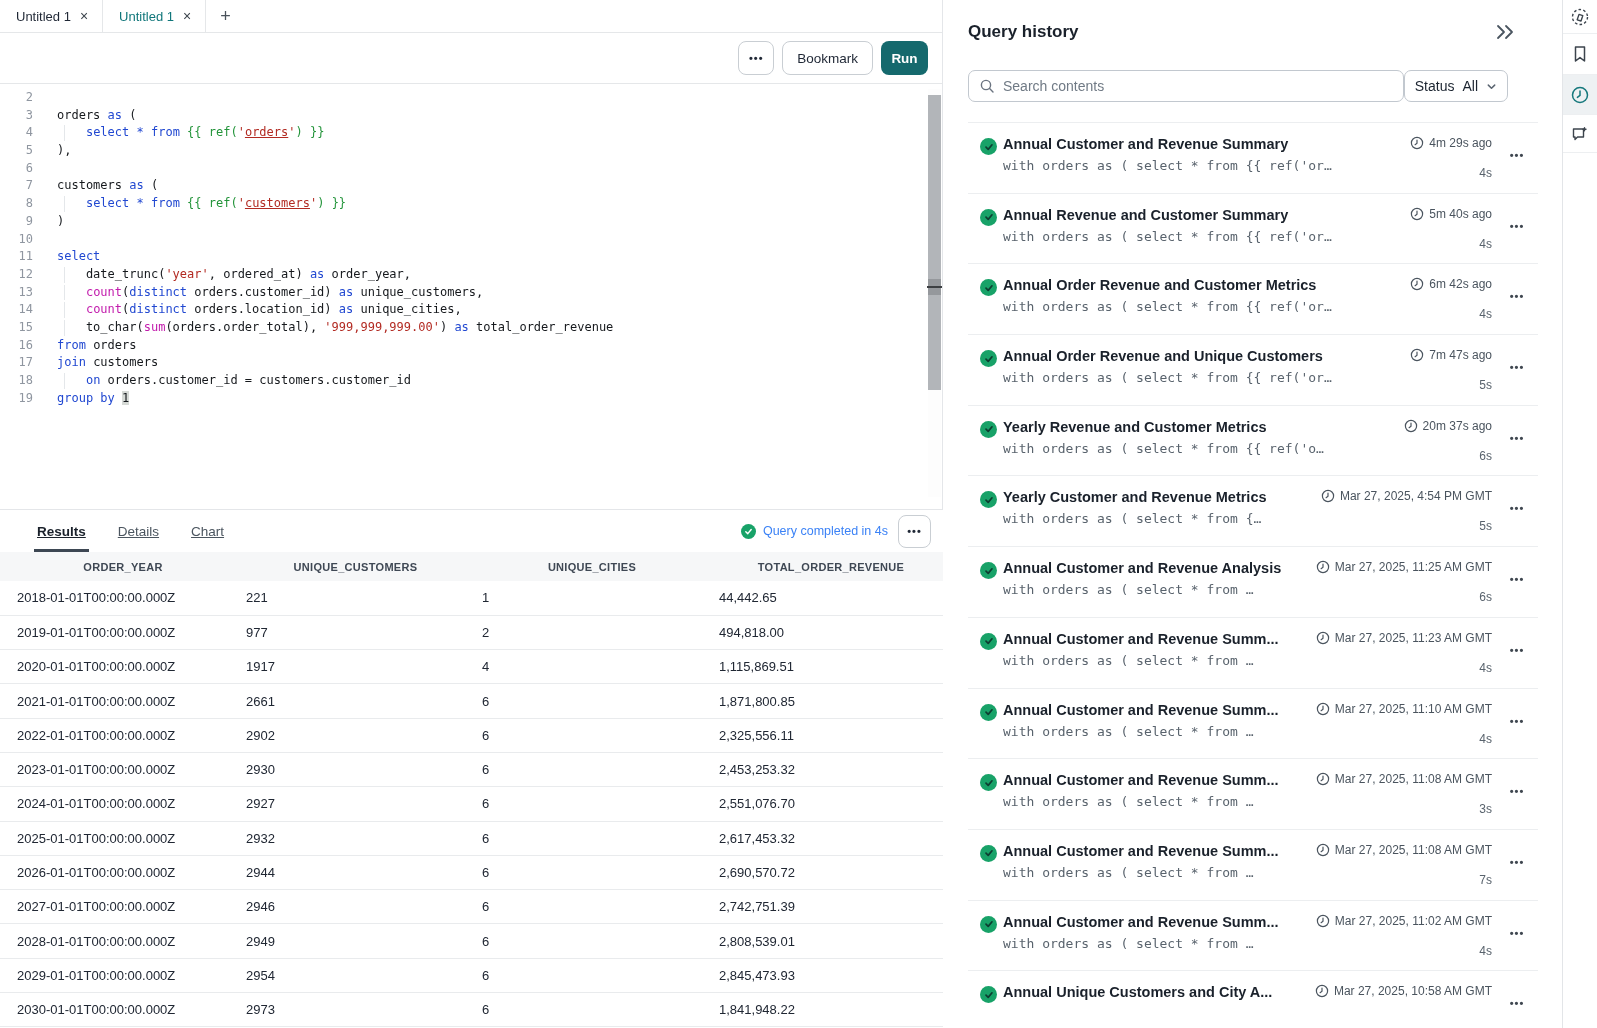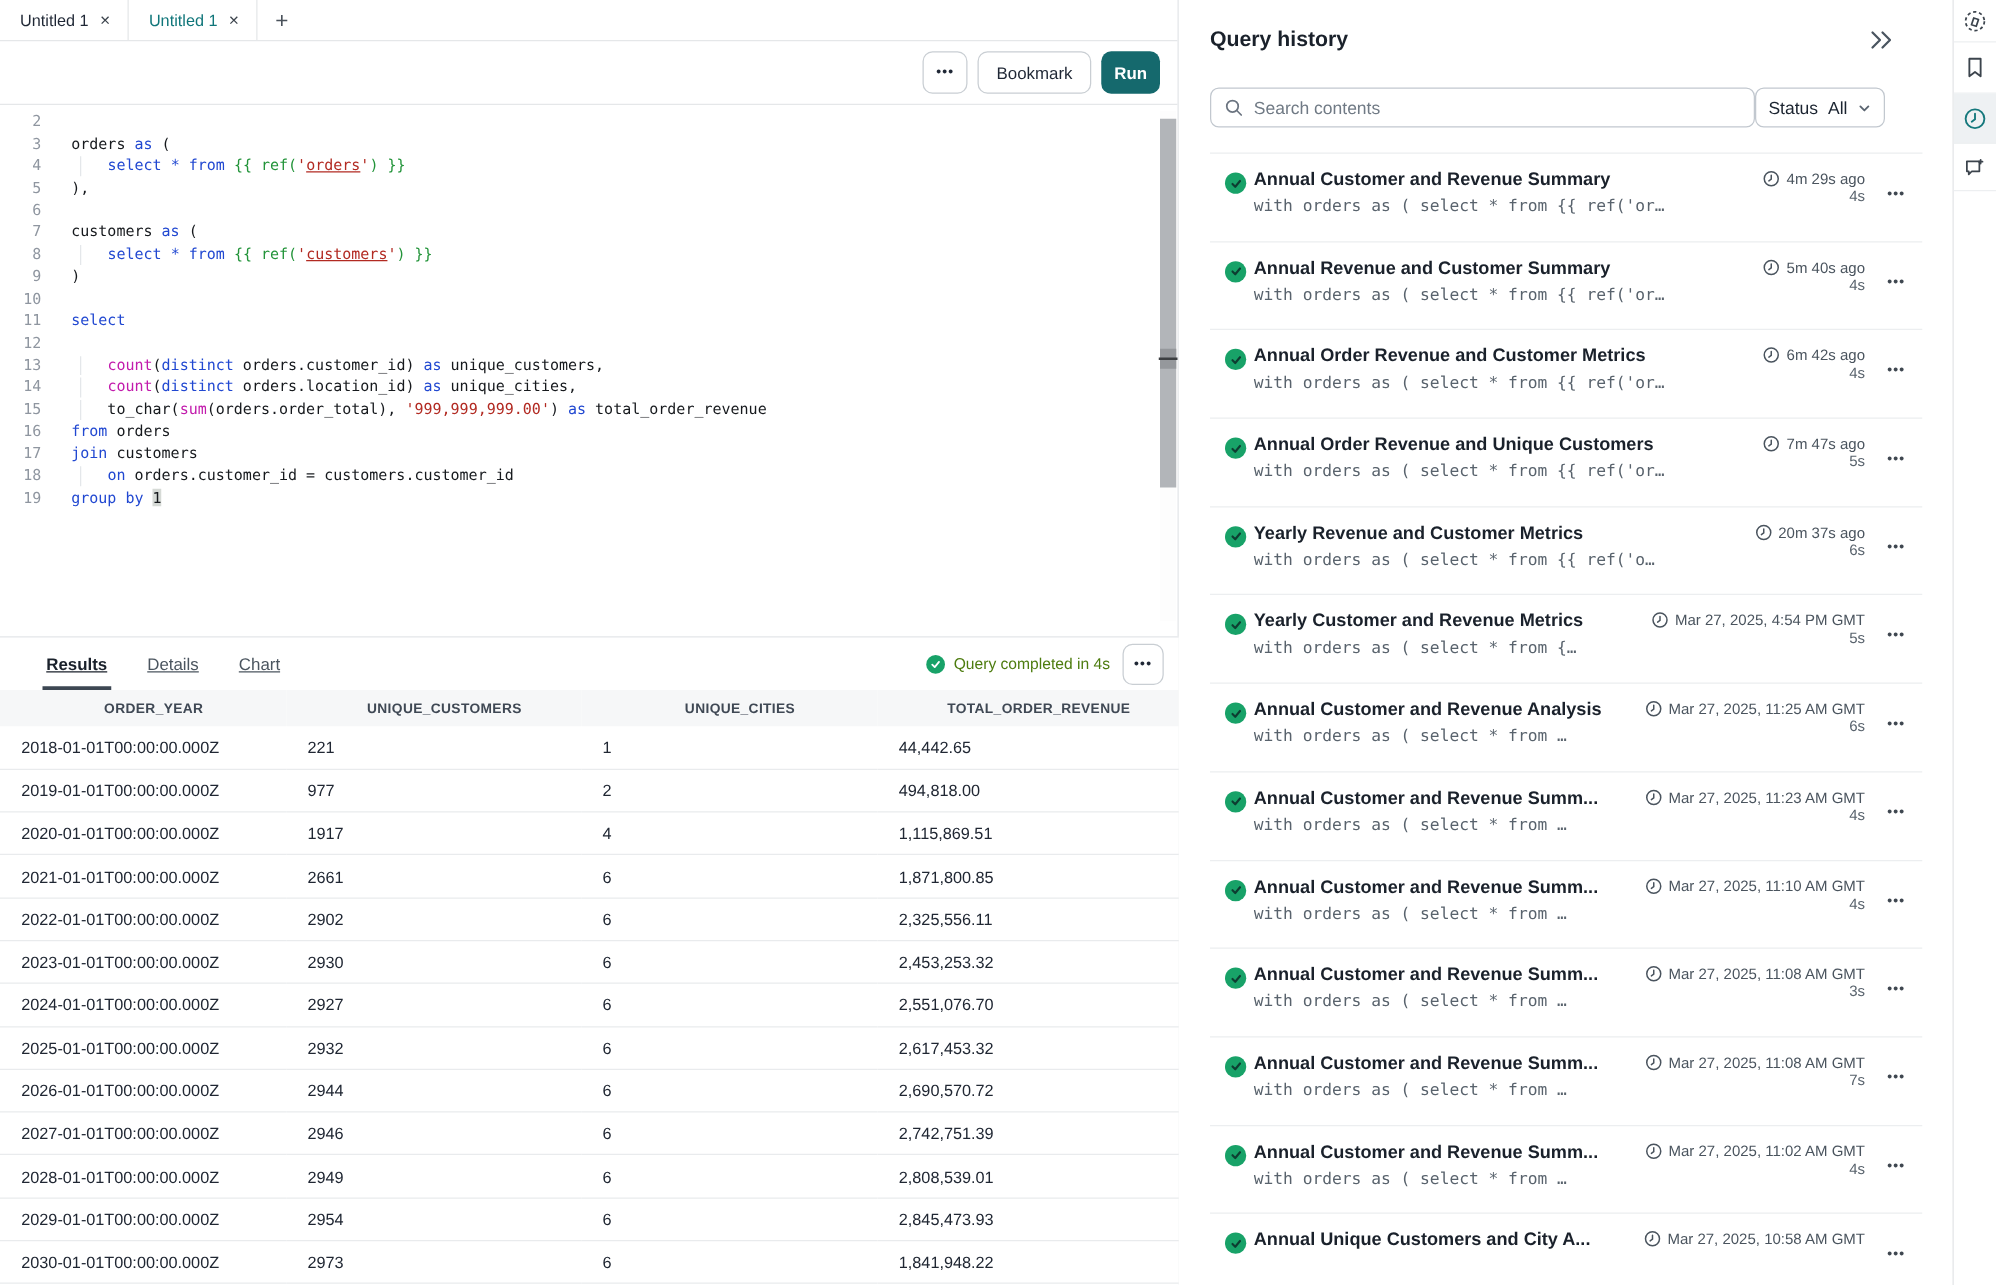--- a/index.html
+++ b/index.html
@@ -42,21 +42,21 @@
   .ed-thumb { position:absolute; left:0; top:6px; width:13px; height:295px; background:#b2b5b9; }
   .ed-grip { position:absolute; left:0; top:190px; width:13px; height:16px; background:#95989c; }
   .ed-grip::after { content:""; position:absolute; left:-1px; right:-1px; top:7px; height:2px; background:#3c3f42; }
 
   
   .results { position:absolute; left:0; top:509px; width:943px; bottom:0; border-top:1px solid #e4e6e9; background:#fff; }
   .results-header { height:42px; display:flex; align-items:center; padding:0 12px 0 36px; position:relative; }
   .rtab { padding:0 1px; margin-right:30px; height:42px; display:flex; align-items:center; font-size:13.5px; color:#4b555f; cursor:pointer; position:relative;text-decoration:underline; }
   .rtab.active { color:#1a212b; font-weight:700; }
   .rtab.active::after { content:""; position:absolute; left:-2px; right:-2px; bottom:0; height:3px; background:#3d4753; }
-  .results-status { margin-left:auto; display:flex; align-items:center; gap:7px; font-size:12.5px; color:#4d7c0f;padding-left:41px; }
+  .results-status { margin-left:auto; display:flex; align-items:center; gap:7px; font-size:12.5px; color:#3b82f6;padding-left:41px; }
   .check-sm { width:15px; height:15px; border-radius:50%; background:#18a268; display:flex; align-items:center; justify-content:center; }
   .check-sm svg { width:9px; height:9px; }
   .btn-rellipsis { width:33px; height:33px; margin-left:10px; }
 
   table.rtable { border-collapse:collapse; width:943px; table-layout:fixed; }
   .rtable col:nth-child(1){ width:229px; } .rtable col:nth-child(2){ width:236px; }
   .rtable col:nth-child(3){ width:237px; } .rtable col:nth-child(4){ width:241px; }
   .rtable th { background:#f6f7f8; height:29px; text-align:center; padding-left:17px; font-size:11px; font-weight:700; letter-spacing:.3px; color:#3f4854; }
   .rtable td { height:34.3px; padding-left:17px; font-size:13px; color:#202733; border-bottom:1px solid #e9ebed; white-space:nowrap; overflow:hidden; }
 
@@ -71,21 +71,21 @@
   .h-statusbox { height:32px; border:1px solid #c2c8cf; border-radius:7px; display:flex; align-items:center; gap:8px; padding:0 10px; font-size:14px; color:#1b2430; cursor:pointer; flex:0 0 auto; }
   .h-list { position:absolute; left:24px; right:24px; top:122px; bottom:0; border-top:1px solid #eceef0; overflow:hidden; }
   .hitem { height:70.7px; border-bottom:1px solid #eceef0; display:flex; align-items:flex-start; padding:13px 46px 0 12px; position:relative; cursor:pointer; }
   .hcheck { width:17px; height:17px; border-radius:50%; background:#18a268; flex:0 0 17px; margin:2px 6px 0 0; display:flex; align-items:center; justify-content:center; }
   .hcheck svg { width:10px; height:10px; }
   .hmain { flex:1; min-width:0; }
   .htitle { font-size:14.5px; font-weight:700; color:#1a212b; white-space:nowrap; overflow:hidden; }
   .hsnippet { margin-top:6px; font-family:"DejaVu Sans Mono", monospace; font-size:13px; color:#59636d; white-space:nowrap; overflow:hidden; }
   .hmeta { flex:0 0 auto; text-align:right; margin-left:10px; }
   .htime { display:flex; align-items:center; justify-content:flex-end; gap:5px; font-size:12px; color:#4a545e; white-space:nowrap; }
-  .hdur { margin-top:0; font-size:12px; color:#59636d; }
+  .hdur { margin-top:16px; font-size:12px; color:#59636d; }
   .hdots { position:absolute; right:8px; top:26px; width:26px; text-align:center; font-size:15px; font-weight:700; letter-spacing:1px; color:#3f4750; }
 
   
   .rail { position:absolute; left:1562px; top:0; width:35px; height:1028px; border-left:1px solid #e3e5e8; background:#fff; }
   .rail-sec { display:flex; align-items:center; justify-content:center; border-bottom:1px solid #edeff1; cursor:pointer; }
   .rail-sec svg { width:20px; height:20px; stroke:#3c444d; }
   .rail-sec.active { background:#eef1f3; }
   .rail-sec.active svg { stroke:#15787c; }
 </style>
 </head>
@@ -153,20 +153,21 @@
         <div class="line">
           <span class="ln">10</span>
           <span class="lc"></span>
         </div>
         <div class="line">
           <span class="ln">11</span>
           <span class="lc"><span class="tk-kw">select</span></span>
         </div>
         <div class="line">
           <span class="ln">12</span>
+          <span class="lc"><span class="guide"></span><span class="tk-id">    date_trunc(</span><span class="tk-str">'year'</span><span class="tk-id">, ordered_at) </span><span class="tk-kw">as</span><span class="tk-id"> order_year,</span></span>
         </div>
         <div class="line">
           <span class="ln">13</span>
           <span class="lc"><span class="guide"></span><span class="tk-id">    </span><span class="tk-fn">count</span><span class="tk-id">(</span><span class="tk-kw">distinct</span><span class="tk-id"> orders.customer_id) </span><span class="tk-kw">as</span><span class="tk-id"> unique_customers,</span></span>
         </div>
         <div class="line">
           <span class="ln">14</span>
           <span class="lc"><span class="guide"></span><span class="tk-id">    </span><span class="tk-fn">count</span><span class="tk-id">(</span><span class="tk-kw">distinct</span><span class="tk-id"> orders.location_id) </span><span class="tk-kw">as</span><span class="tk-id"> unique_cities,</span></span>
         </div>
         <div class="line">

